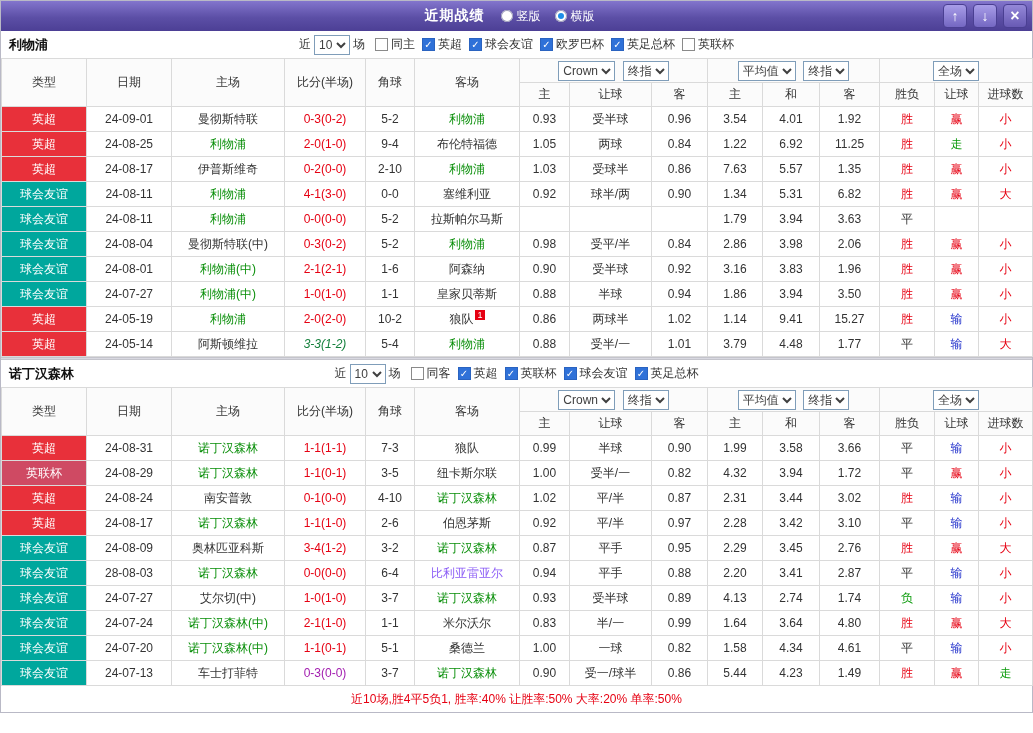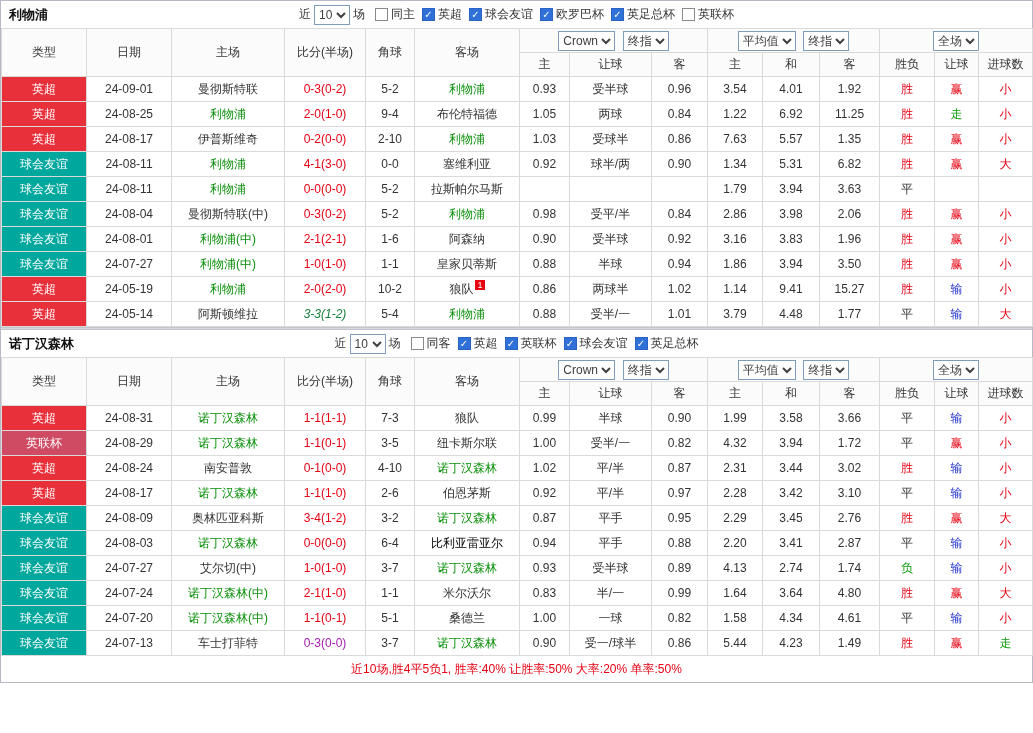--- a/index.html
+++ b/index.html
@@ -45,20 +45,36 @@
     padding:0 2px; margin-left:2px; vertical-align:super; }
 
   .summary { height:26px; display:flex; align-items:center; justify-content:center; color:#e60012; background:#fff; }
   .divider { height:3px; background:#d8d8e0; border-top:1px solid #c4c4cc; border-bottom:1px solid #c4c4cc; }
 </style>
 </head>
 <body>
 
 <div class="page">
 
+  <div class="titlebar">
+    <span class="title">近期战绩</span>
+    <span class="radio">
+      <span class="circle"></span>
+      <span>竖版</span>
+    </span>
+    <span class="radio selected">
+      <span class="circle"></span>
+      <span>横版</span>
+    </span>
+    <div class="win-btns">
+      <div class="win-btn">↑</div>
+      <div class="win-btn">↓</div>
+      <div class="win-btn close">×</div>
+    </div>
+  </div>
 
   <div class="section-head">
     <div class="team-title">利物浦</div>
     <div class="filters">
       <span>近</span>
       <select>
         <option>10</option>
       </select>
       <span>场</span>
       <span class="cbwrap">
@@ -481,25 +497,25 @@
           <td>0.95</td>
           <td>2.29</td>
           <td>3.45</td>
           <td>2.76</td>
           <td style="color: rgb(230, 0, 18);">胜</td>
           <td style="color: rgb(230, 0, 18);">赢</td>
           <td style="color: rgb(230, 0, 18);">大</td>
         </tr>
         <tr>
           <td class="badge" style="color: rgb(255, 255, 255); background: rgb(0, 167, 157);">球会友谊</td>
-          <td>24-08-03</td>
+          <td>28-08-03</td>
           <td style="color: rgb(10, 143, 10);">诺丁汉森林</td>
           <td style="color: rgb(230, 0, 18);">0-0(0-0)</td>
           <td>6-4</td>
-          <td style="color: #000000; text-align: center;">比利亚雷亚尔</td>
+          <td style="color: #8b5cf6; text-align: center;">比利亚雷亚尔</td>
           <td>0.94</td>
           <td>平手</td>
           <td>0.88</td>
           <td>2.20</td>
           <td>3.41</td>
           <td>2.87</td>
           <td style="color: rgb(51, 51, 51);">平</td>
           <td style="color: rgb(36, 51, 204);">输</td>
           <td style="color: rgb(230, 0, 18);">小</td>
         </tr>

